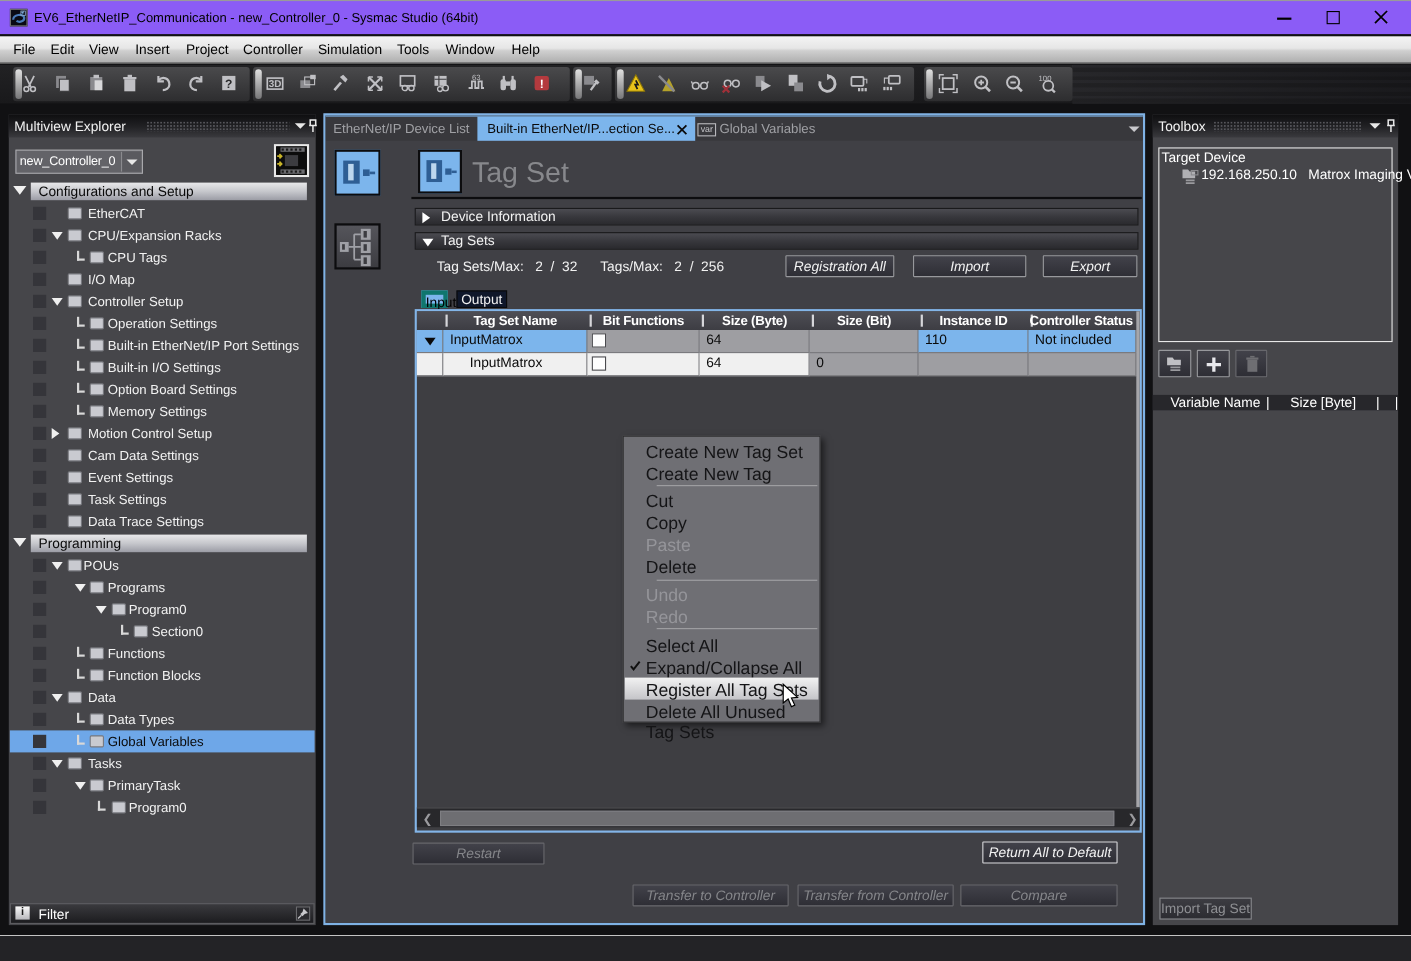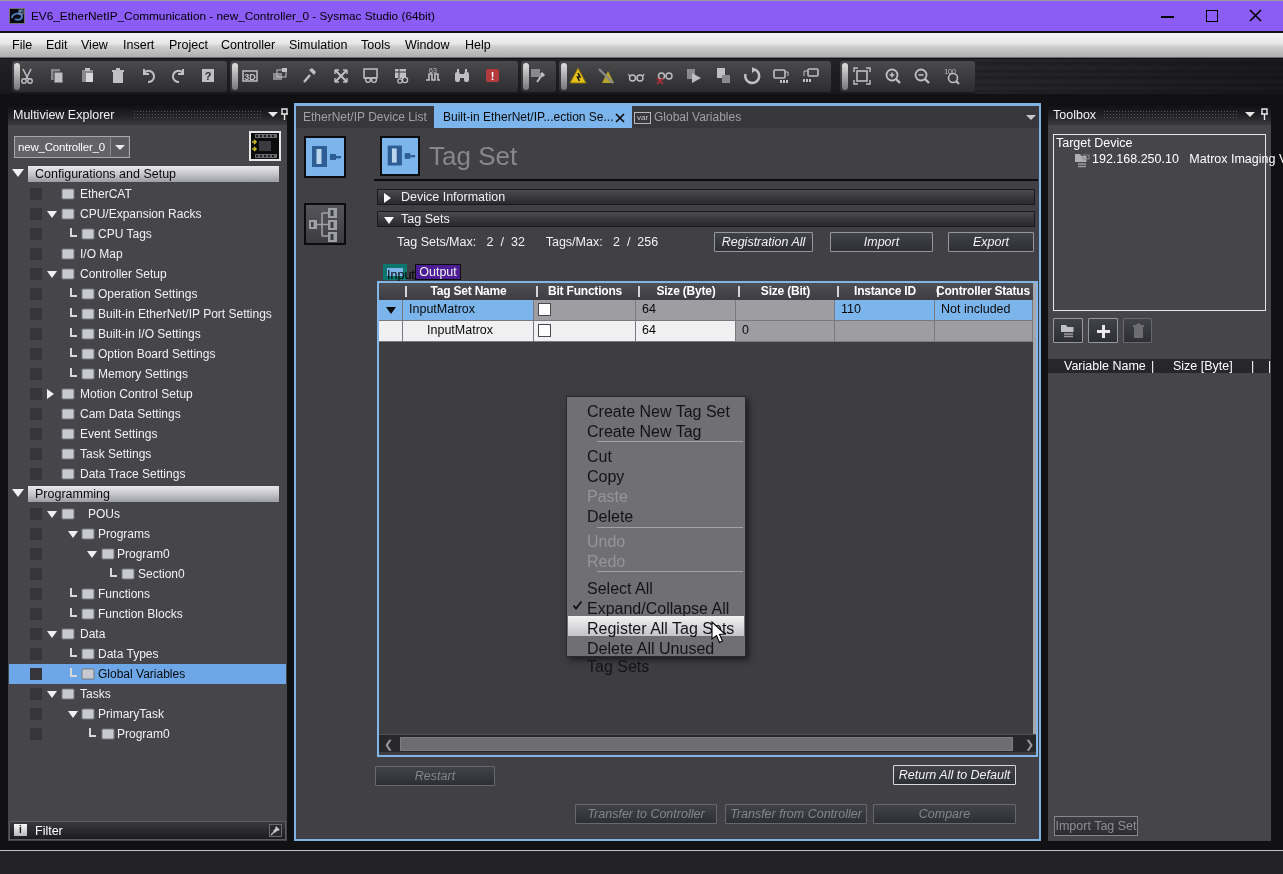--- a/index.html
+++ b/index.html
@@ -84,21 +84,21 @@
   .secbar { position:absolute; left:81px; width:658px; height:16px;
     background:linear-gradient(180deg,#4b4b51 0%,#38383d 50%,#2a2a2e 100%);
     border:1px solid #1a1a1c; color:#f2f2f2; font-size:12.5px; }
   .secbar .sarr { position:absolute; left:6px; top:5px; width:0; height:0; }
   .secbar .stxt { position:absolute; left:23px; top:0px; }
   .cbtn { position:absolute; height:20px; background:linear-gradient(180deg,#42424a,#2e2e35);
     border:1px solid #97989c; color:#f2f2f2; font-size:12.5px; text-align:center; border-radius:1px;font-style:italic; }
   .cbtn.dim { border-color:#67676c; color:#85868a; }
   .cbtn.lit { border-color:#d8d8dc; }
   #tabInput { position:absolute; left:87px; top:136px; width:24px; height:16px; background:#7cb5ec; border:4px solid #0f766e; color:#000; text-align:center; font-size:12.5px; }
-  #tabOutput { position:absolute; left:119px; top:136px; width:46px; height:16px; background:#4c1d95; border:1px solid #0a0a0a; color:#f0f0f0; text-align:center; font-size:12.5px; }
+  #tabOutput { position:absolute; left:119px; top:136px; width:46px; height:16px; background:#0f172a; border:1px solid #0a0a0a; color:#f0f0f0; text-align:center; font-size:12.5px; }
 
   
   #tagtable { position:absolute; left:81px; top:153px; width:661px; height:476px; border:2px solid #83b5e8; background:#3e3e42; }
   #thead { position:absolute; left:0; top:0; width:657px; height:17px; background:linear-gradient(180deg,#4e4e55,#3d3d43); color:#fff; }
   #thead span { position:absolute; top:1px; font-size:12px; font-weight:bold; letter-spacing:-0.2px; }
   #thead .sep { position:absolute; top:3px; width:1.5px; height:11px; background:#d6d6da; }
   .trowt { position:absolute; left:0; width:654px; height:21px; }
   .cell { position:absolute; top:0; height:21px; border-right:1px solid #7a7a7e; border-bottom:1px solid #7a7a7e; font-size:12.5px; color:#0a0a0a; padding:2px 0 0 6px; }
   .cblue { background:#7cb5ec; }
   .cgray { background:#9e9ea2; }
@@ -479,21 +479,21 @@
           <span class="tlbl" style="left:71px">Data Trace Settings</span>
         </div>
       <div class="bandarr" style="top:385px"></div>
       <div class="band" style="top:382px">Programming</div>
       <div class="trow" style="top:400px">
           <span class="cb"></span>
           <span class="texp" style="left:38px"></span>
           <span class="tico" style="left:52px"><svg width="14" height="14">
               <rect x="1" y="2" width="12" height="10" rx="1" fill="#c9cad0" stroke="#77787e"></rect>
             </svg></span>
-          <span class="tlbl" style="left:79px">POUs</span>
+          <span class="tlbl" style="left:67px">POUs</span>
         </div>
       <div class="trow" style="top:420px">
           <span class="cb"></span>
           <span class="texp" style="left:59px"></span>
           <span class="tico" style="left:72px"><svg width="14" height="14">
               <rect x="1" y="2" width="12" height="10" rx="1" fill="#c9cad0" stroke="#77787e"></rect>
             </svg></span>
           <span class="tlbl" style="left:89px">Programs</span>
         </div>
       <div class="trow" style="top:440px">

